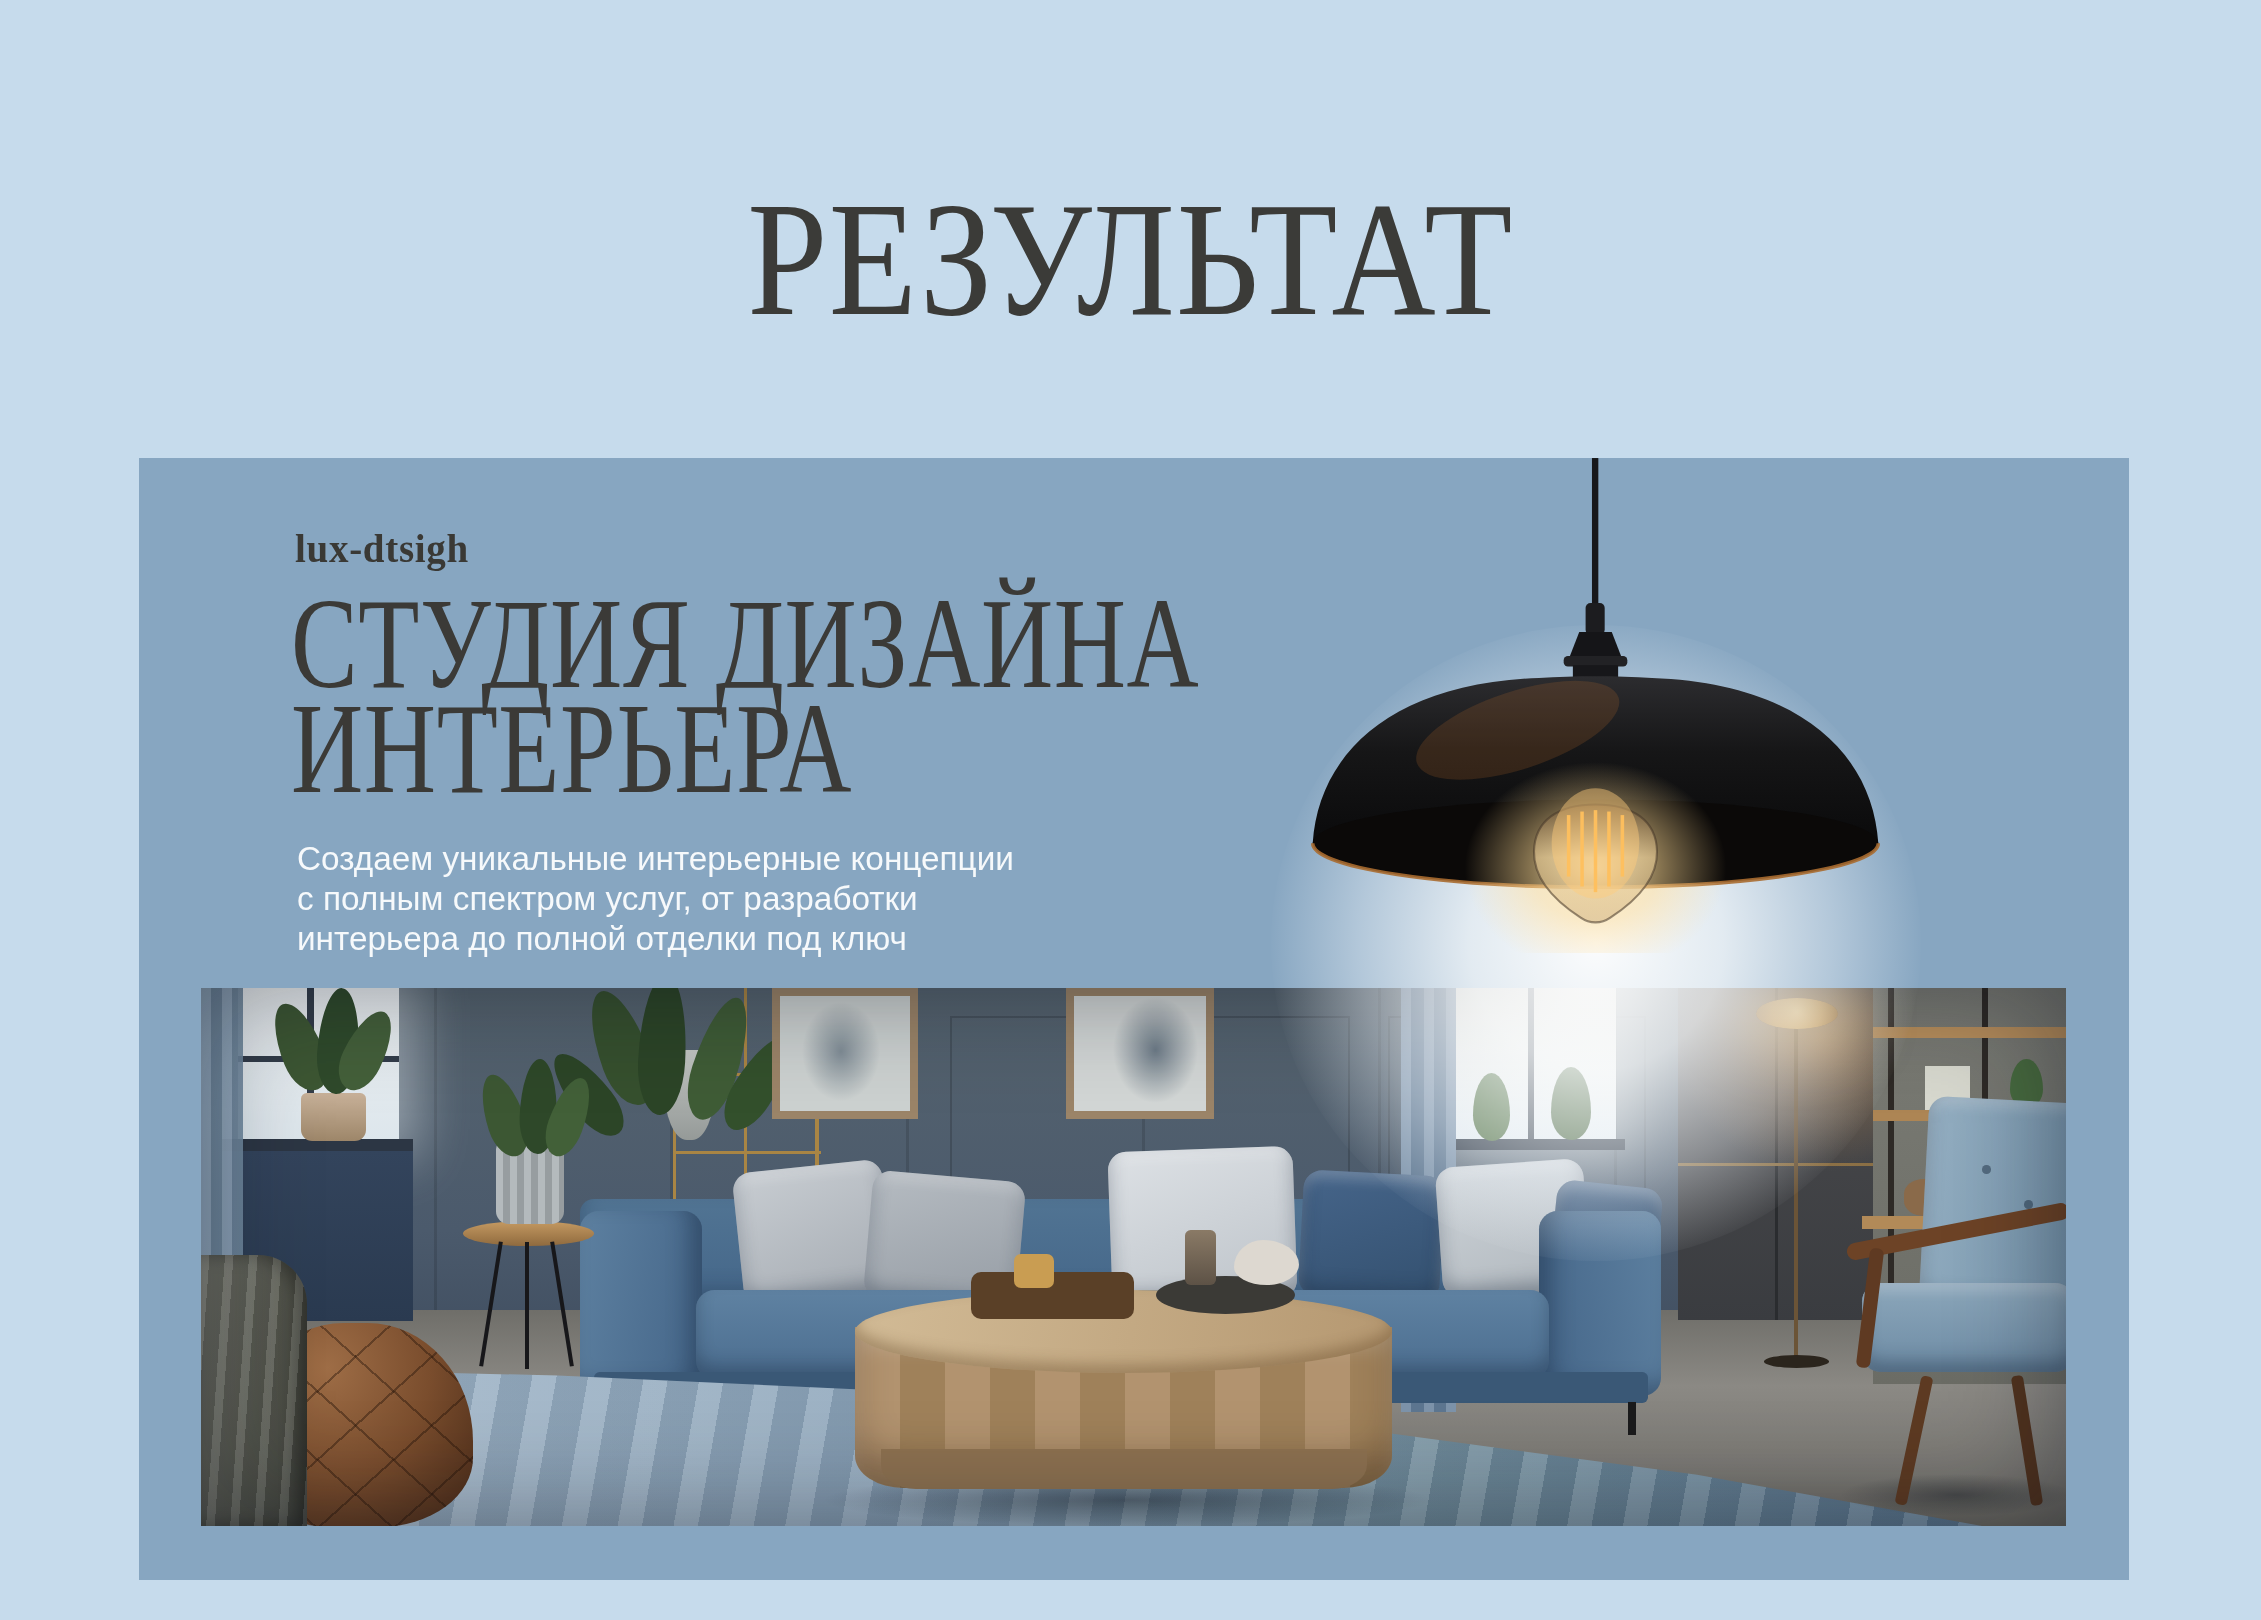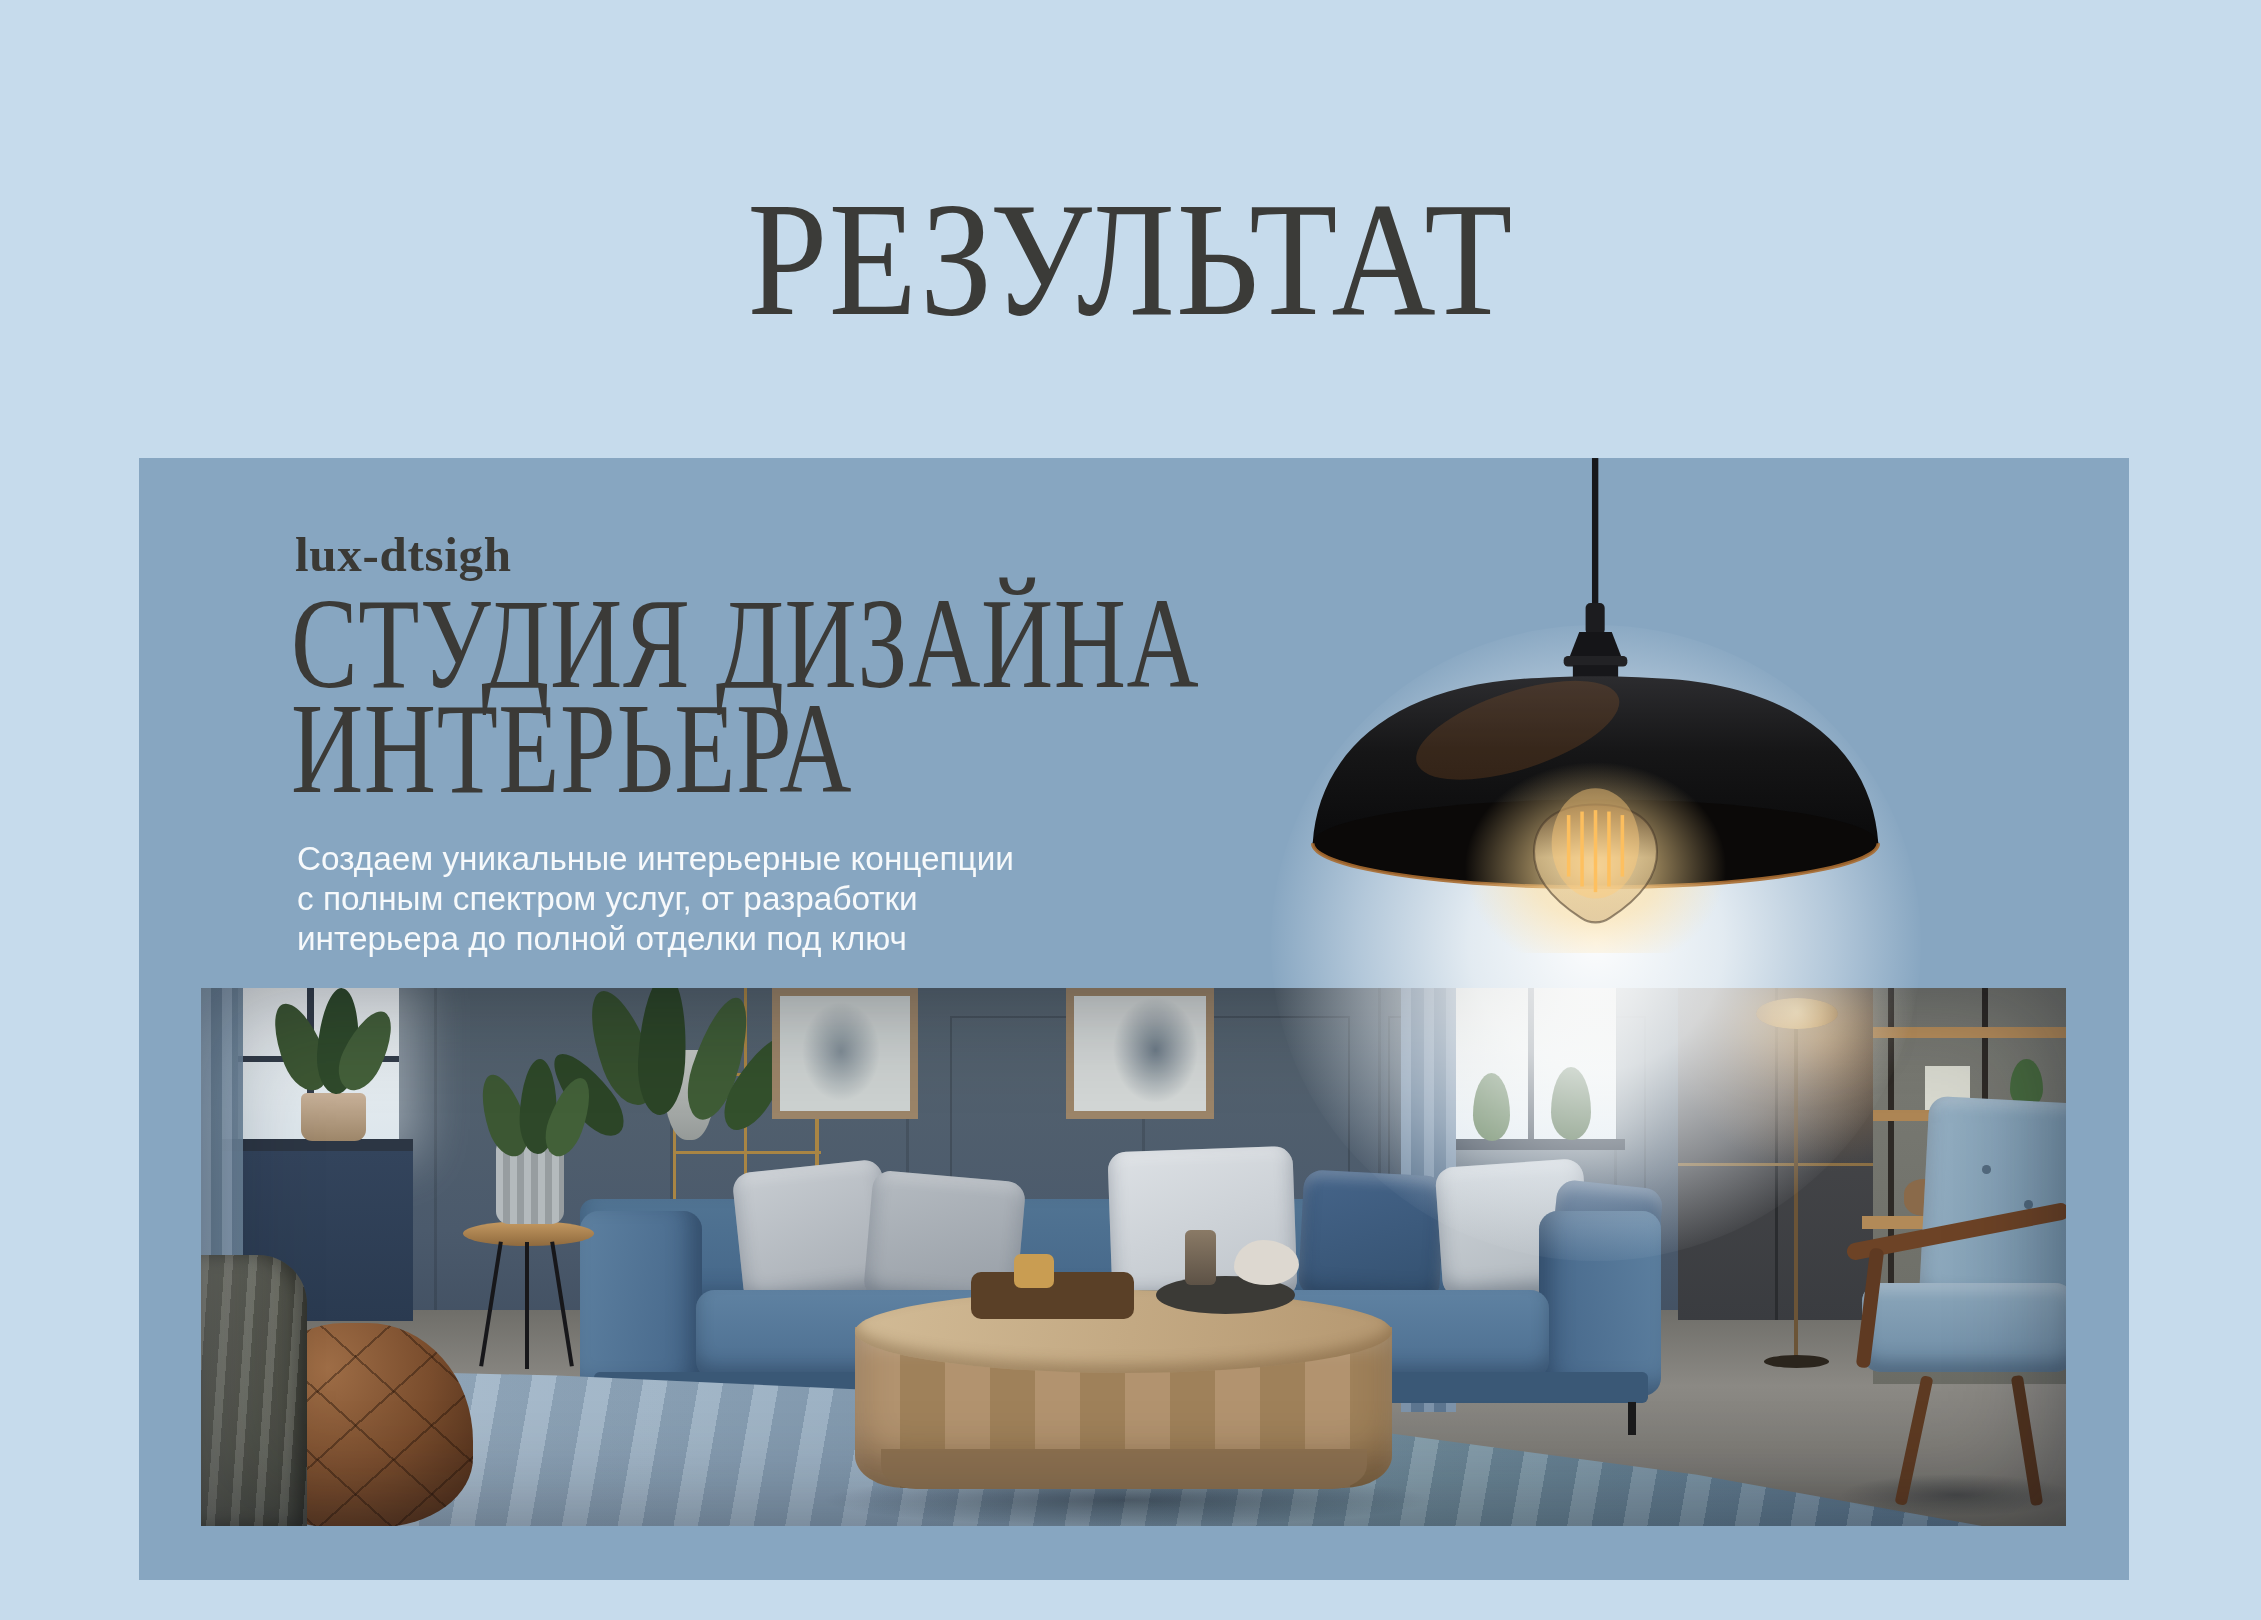--- a/index.html
+++ b/index.html
@@ -7,21 +7,21 @@
        font-family:"Liberation Sans","DejaVu Sans",sans-serif;background:#c6dbec;}
   
   .title{position:absolute;left:0;top:177px;width:2261px;text-align:center;margin:0;
          font-family:"Liberation Serif","DejaVu Serif",serif;font-weight:500;
          font-size:164px;line-height:1;color:#3b3b38;letter-spacing:1.4px;}
   .title .squeeze{display:inline-block;transform:scaleX(.88);transform-origin:center;}
   
   .banner{position:absolute;left:139px;top:458px;width:1990px;height:1122px;background:#87a6c1;}
   .brand{position:absolute;left:295px;top:526px;margin:0;
          font-family:"Liberation Serif","DejaVu Serif",serif;font-weight:700;
-         font-size:49px;color:#3a3935;letter-spacing:0.7px;}
+         font-size:39px;color:#3a3935;letter-spacing:0.7px;}
   .heading{position:absolute;left:291px;top:591px;margin:0;
            font-family:"Liberation Serif","DejaVu Serif",serif;font-weight:500;
            font-size:130px;line-height:105px;color:#3b3a37;letter-spacing:0.7px;
            transform:scaleX(.77);transform-origin:left top;white-space:nowrap;}
   .heading span{display:block;}
   .desc{position:absolute;left:297px;top:838px;margin:0;font-size:34px;line-height:40px;
         color:#f6f9fb;transform:scaleX(.98);transform-origin:left top;white-space:nowrap;}
   .desc span{display:block;}
   
   .ph{position:absolute;left:201px;top:988px;width:1865px;height:538px;overflow:hidden;

